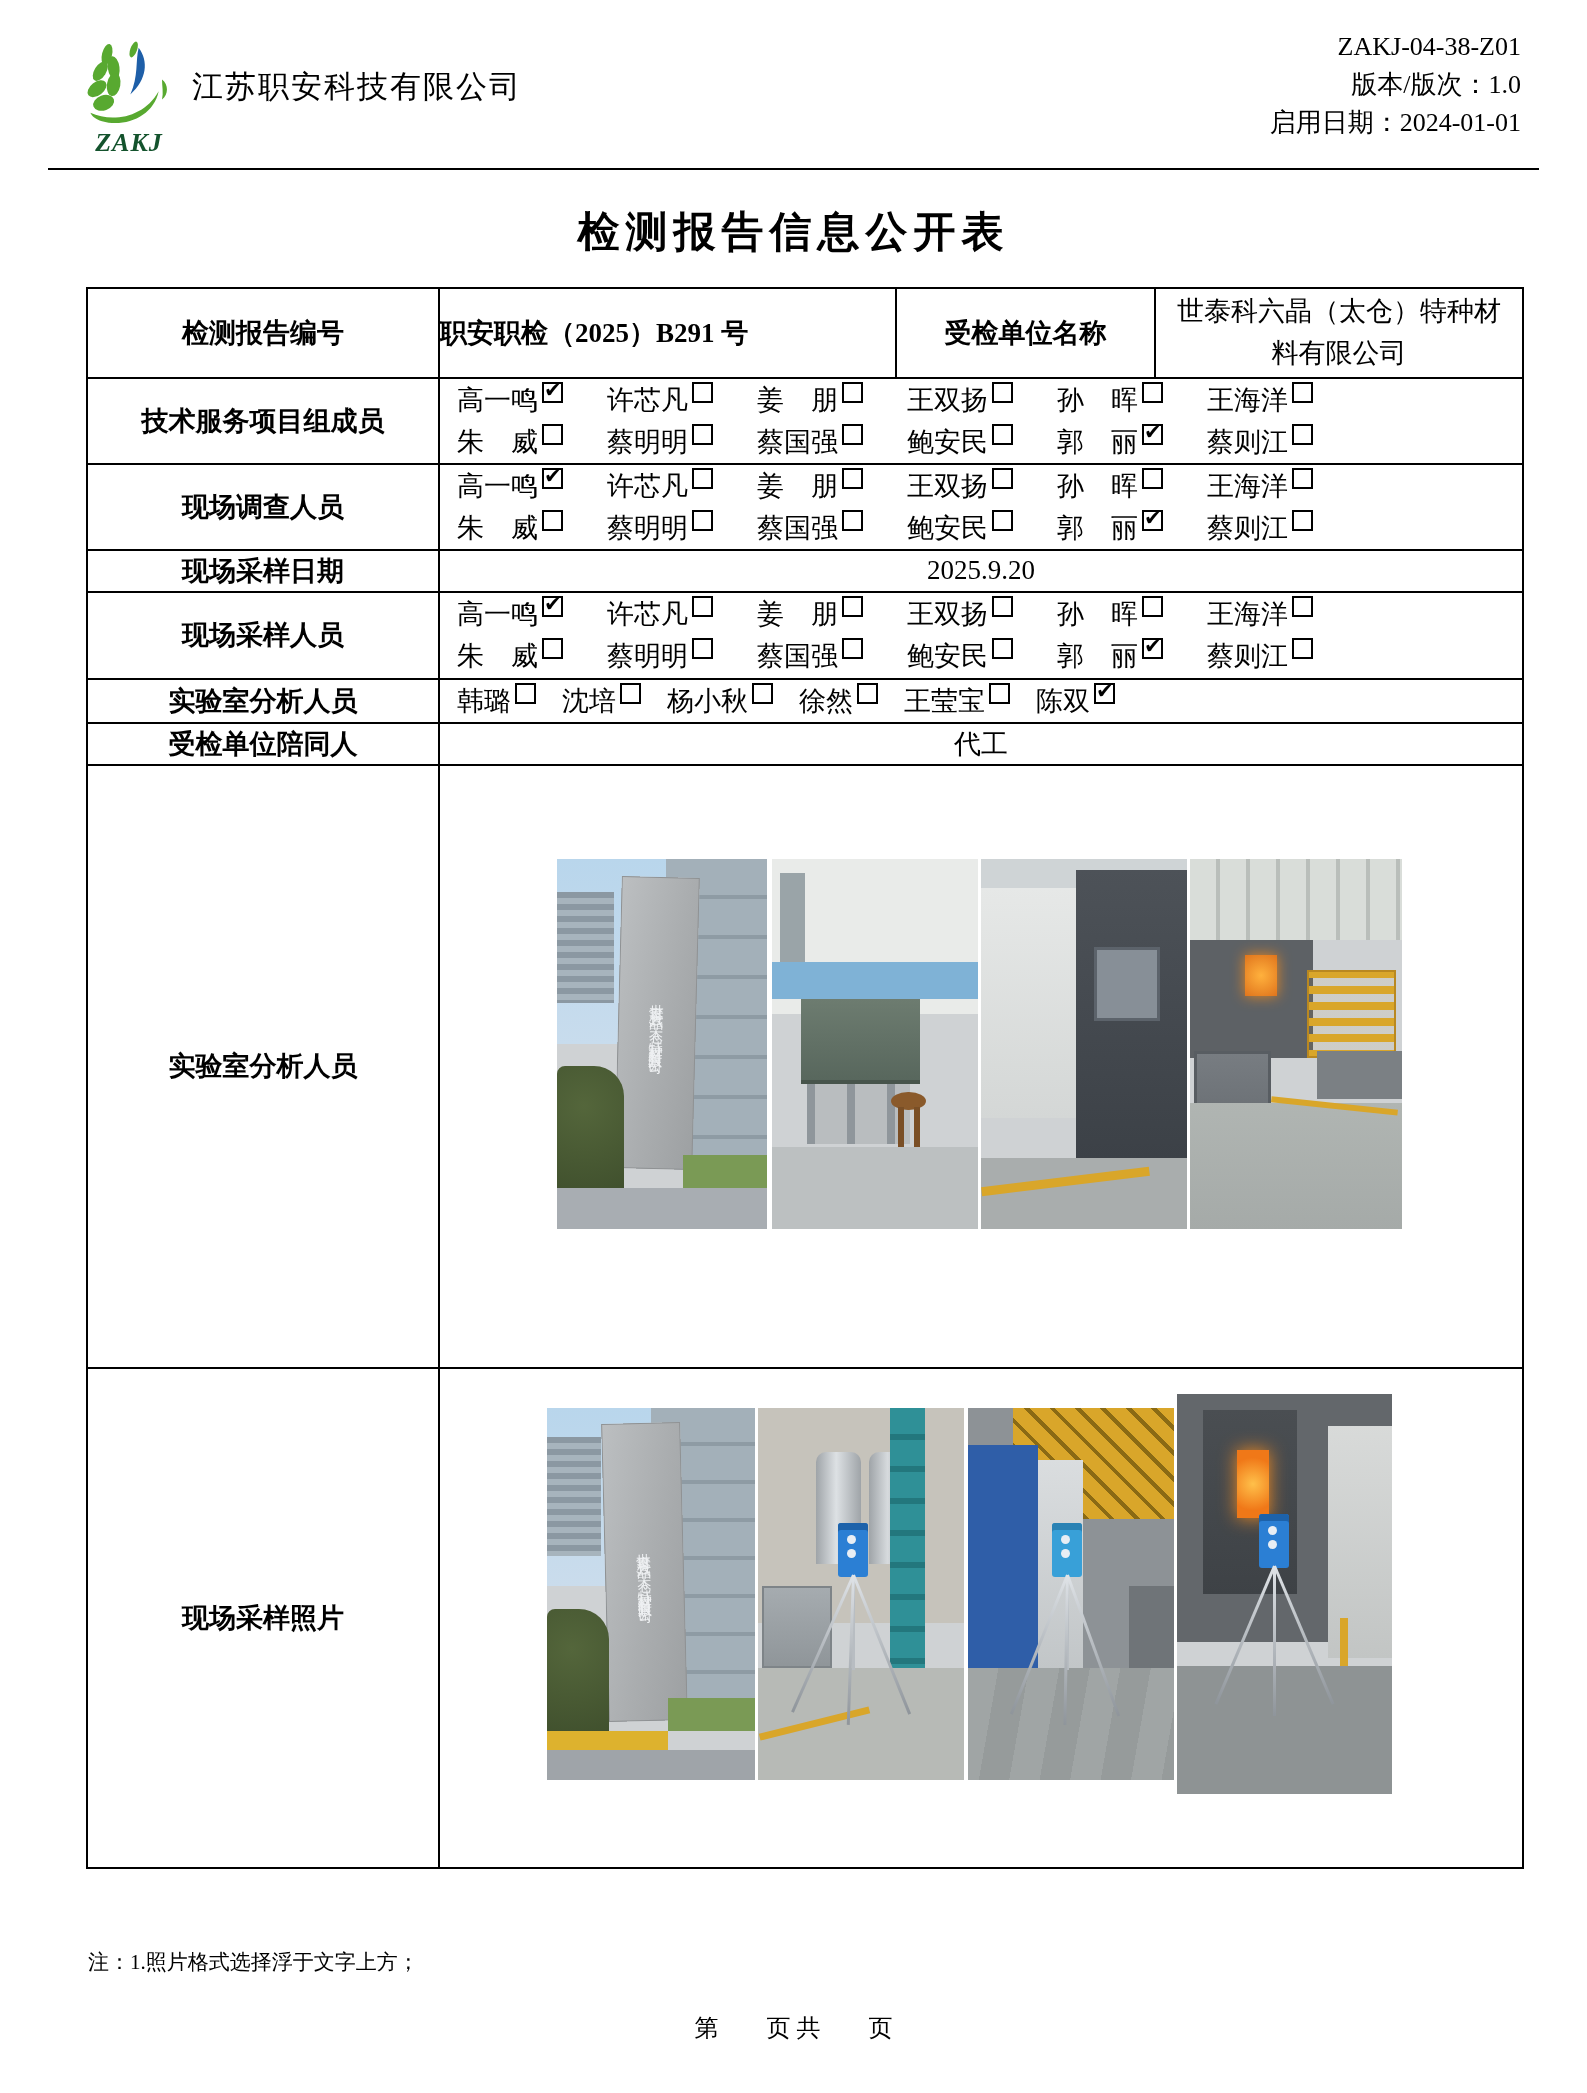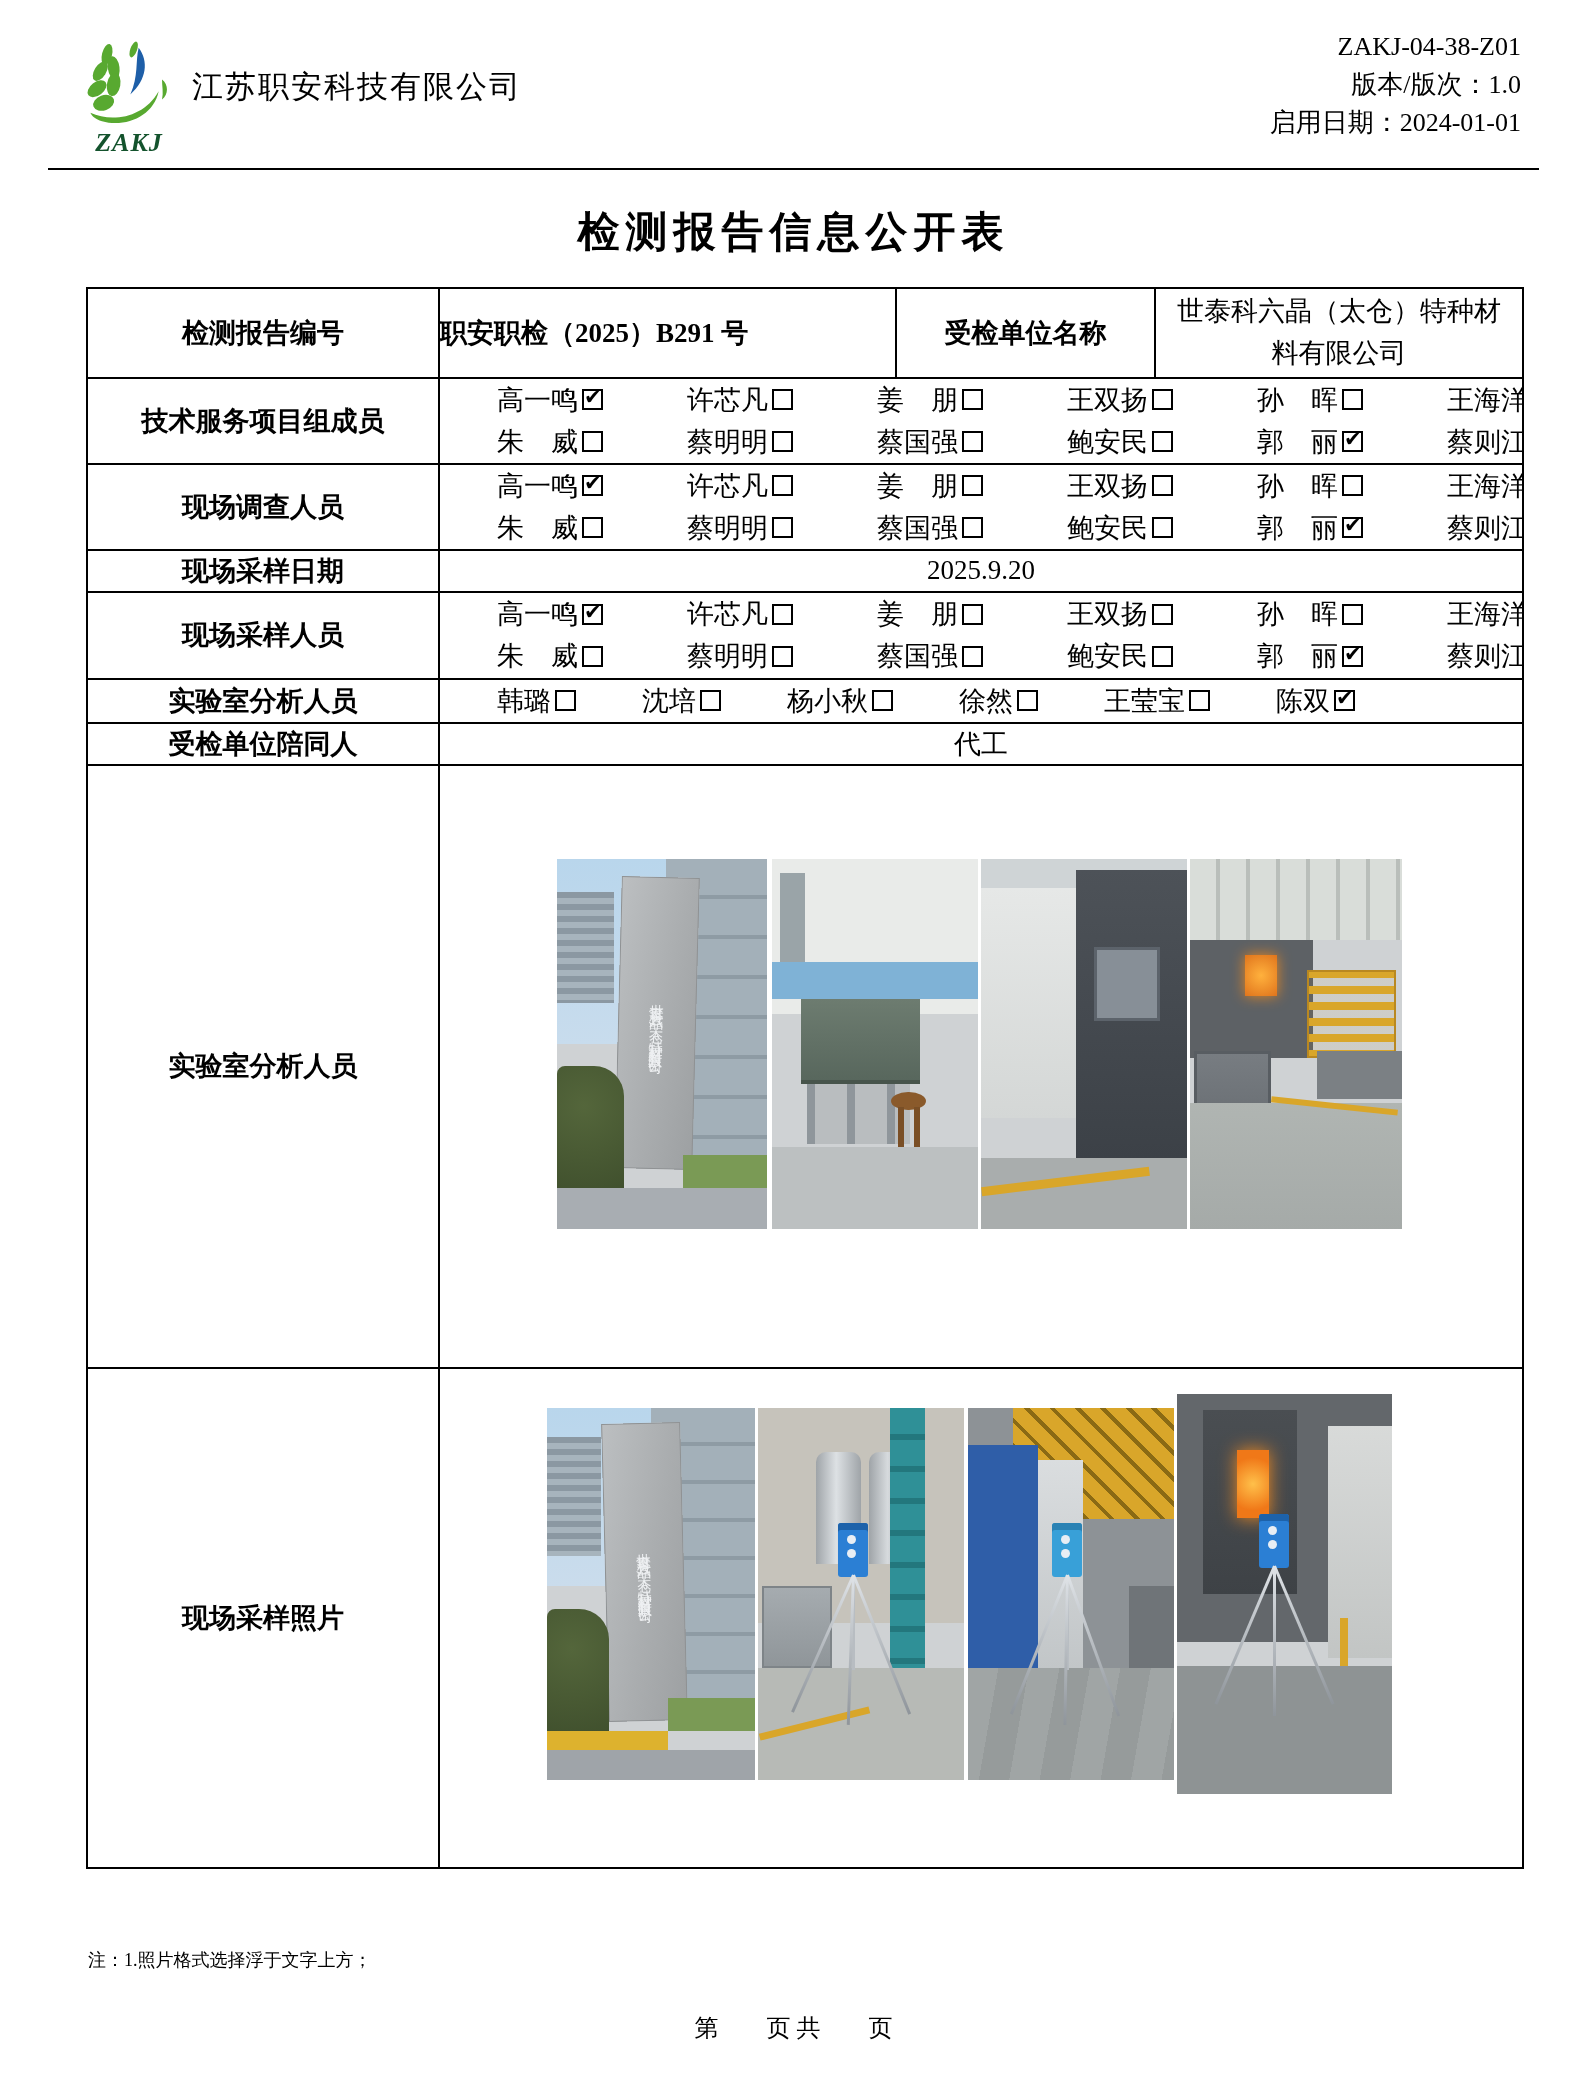--- a/index.html
+++ b/index.html
@@ -21,42 +21,42 @@
   td.ctr{text-align:center;}
   td.lft{padding-left:17px;}
   .bold{font-weight:bold;}
   .r1{height:85px}.r2{height:43px}.r3{height:84px}.r4{height:43px}.r5{height:85px}
   .r6{height:42px}.r7{height:87px}.r8{height:42px}.r9{height:42px}.r10{height:603px}.r11{height:500px}
   .unitname{line-height:1.55;padding:2px 14px;text-align:center;}
   
   .names{display:flex;align-items:center;height:42px;padding-left:17px;}
   .gap-lg .nm{margin-right:44px;}
   .gap-sm .nm{margin-right:26px;}
-  .nm{white-space:nowrap;display:inline-flex;align-items:center;margin-left:40px;}
+  .nm{white-space:nowrap;display:inline-flex;align-items:flex-start;}
   .cbx{display:inline-block;width:17px;height:17px;border:2.5px solid #000;margin-left:4px;
        position:relative;box-sizing:content-box;}
   .cbx.on{font-weight:bold;font-size:21px;line-height:13px;text-align:center;
           font-family:"DejaVu Sans",sans-serif;}
   
   td.photocell{position:relative;}
   .photo{position:absolute;overflow:hidden;background:#cfd2d4;}
   .ps{position:absolute;}
   .sign-panel{background:linear-gradient(100deg,#bcbfc1 0%,#aaadaf 55%,#9da0a2 100%);
               box-shadow:inset 0 0 0 1px #8f9294;display:flex;align-items:center;justify-content:center;}
   .vtext{writing-mode:vertical-rl;color:#eef0f2;font-size:14px;letter-spacing:3px;
          font-family:"Liberation Sans",sans-serif;}
   .tripod{position:absolute;width:0;height:0;}
   .tripod .dev{position:absolute;left:-15px;top:-56px;width:30px;height:54px;background:#2b7fd4;
                border-radius:3px;box-shadow:inset 0 7px 0 #1d62aa;}
   .tripod .dot{position:absolute;left:9px;width:9px;height:9px;border-radius:50%;background:#e8eef4;}
   .tripod .leg{position:absolute;top:-4px;left:-1px;width:3px;height:150px;
                background:linear-gradient(#dfe3e7,#8f959b);transform-origin:top center;}
   .tripod .pole{position:absolute;top:-4px;left:-1px;width:3px;height:95px;background:#b8bdc2;}
   
-  .note{position:absolute;left:88px;top:1948px;font-size:18px;}
+  .note{position:absolute;left:88px;top:1948px;font-size:21px;}
   .pg{position:absolute;left:0;top:2012px;width:100%;text-align:center;font-size:24px;}
 </style>
 </head>
 <body>
 
 <div class="doc">
 
   <div class="logo-wrap">
     <svg viewBox="0 0 120 110" width="100" height="96">
       <g fill="#58a930">

